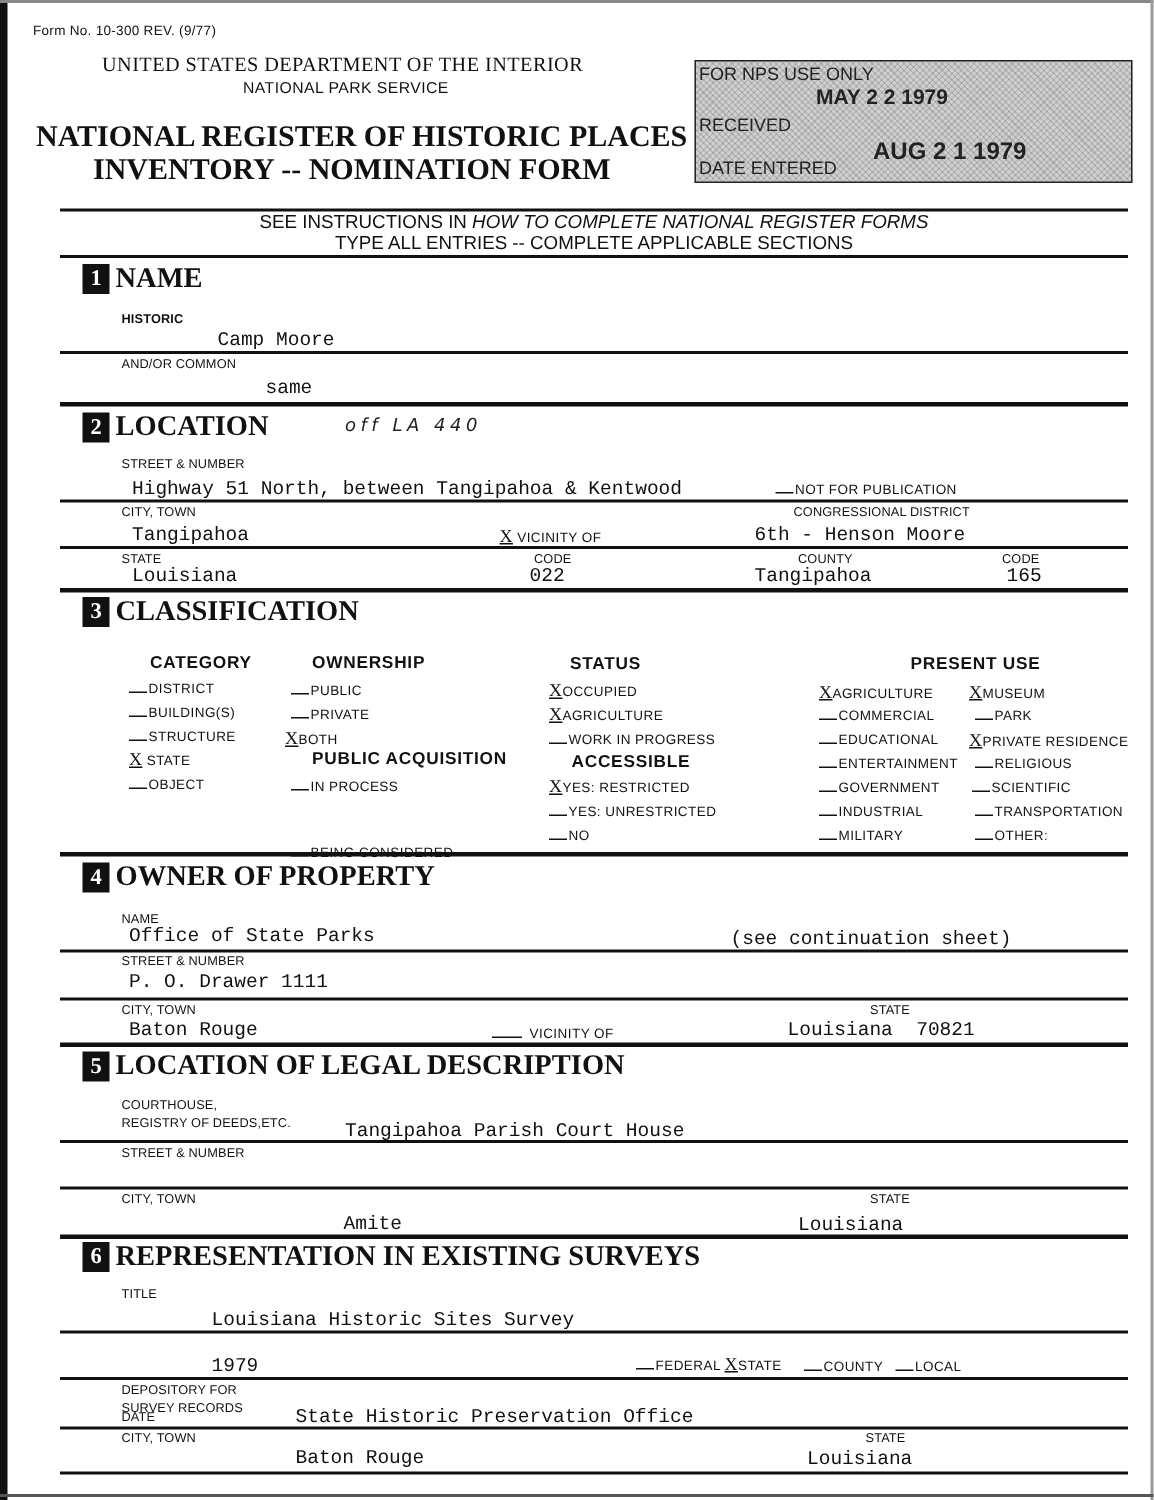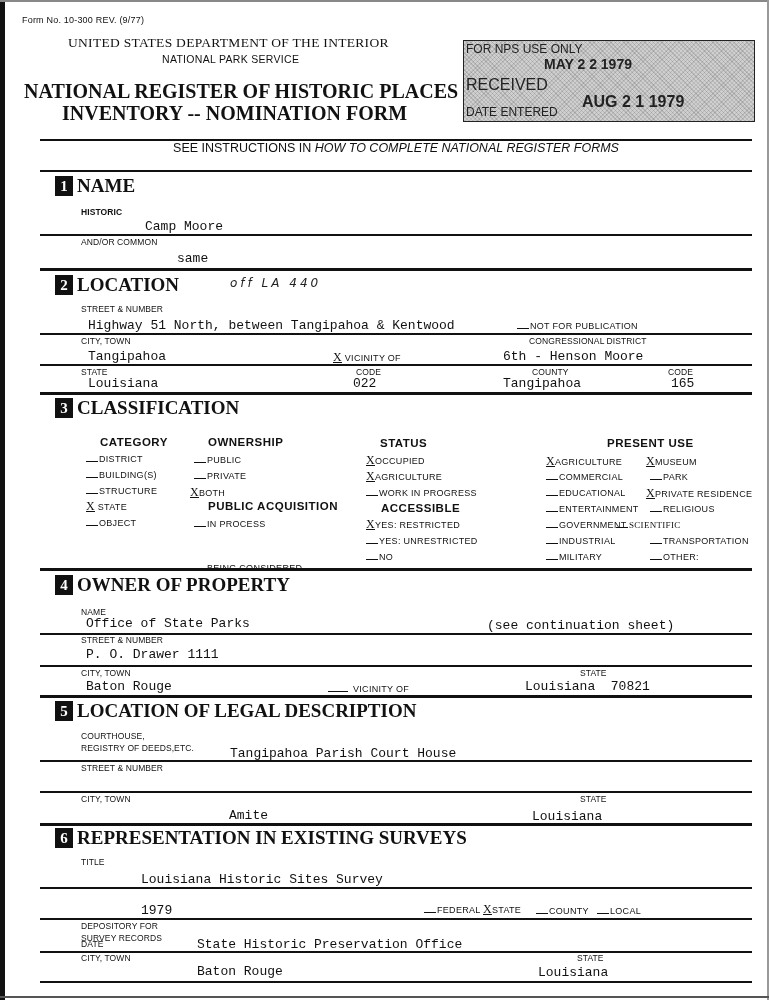--- a/index.html
+++ b/index.html
@@ -40,28 +40,29 @@
 
 <div class="abs formno">Form No. 10-300   REV. (9/77)</div>
 <div class="abs dept">UNITED STATES DEPARTMENT OF THE INTERIOR</div>
 <div class="abs nps">NATIONAL PARK SERVICE</div>
 <div class="abs title1">NATIONAL REGISTER OF HISTORIC PLACES</div>
 <div class="abs title2">INVENTORY -- NOMINATION FORM</div>
 
 <div class="abs npsbox">
   <span class="lbl" style="left:2px;top:1px;font-size:12px;">FOR NPS USE ONLY</span>
   <span class="stamp" style="left:80px;top:15px;font-size:14px;">MAY 2 2 1979</span>
-  <span class="lbl" style="left:2px;top:35px;font-size:16px;">RECEIVED</span>
+  <span class="lbl" style="left:2px;top:35px;font-size:12px;">RECEIVED</span>
   <span class="stamp" style="left:118px;top:52px;font-size:16px;">AUG 2 1 1979</span>
   <span class="lbl" style="left:2px;top:64px;font-size:12px;">DATE ENTERED</span>
 </div>
 
 <div class="hr" style="top:139px;"></div>
 <div class="instr" style="top:141px;">
   <div><span>SEE INSTRUCTIONS IN </span><i>HOW TO COMPLETE NATIONAL REGISTER FORMS</i></div>
+  <div>TYPE ALL ENTRIES -- COMPLETE APPLICABLE SECTIONS</div>
 </div>
 <div class="hr" style="top:170px;"></div>
 
 <div class="sec-head" style="top:175px;">
   <span class="sec-num">1</span>
   <span>NAME</span>
 </div>
 <div class="lab" style="left:81px;top:207px;font-weight:bold;">HISTORIC</div>
 <div class="val" style="left:145px;top:219px;">Camp Moore</div>
 <div class="hr" style="top:234px;"></div>
@@ -130,21 +131,21 @@
 <div class="opt" style="left:546px;top:488px;"><span class="blank"></span><span>EDUCATIONAL</span></div>
 <div class="opt" style="left:546px;top:504px;"><span class="blank"></span><span>ENTERTAINMENT</span></div>
 <div class="opt" style="left:546px;top:520px;"><span class="blank"></span><span>GOVERNMENT</span></div>
 <div class="opt" style="left:546px;top:536px;"><span class="blank"></span><span>INDUSTRIAL</span></div>
 <div class="opt" style="left:546px;top:552px;"><span class="blank"></span><span>MILITARY</span></div>
 
 <div class="opt" style="left:646px;top:454px;"><span class="mk">X</span><span>MUSEUM</span></div>
 <div class="opt" style="left:650px;top:472px;"><span class="blank"></span><span>PARK</span></div>
 <div class="opt" style="left:646px;top:486px;"><span class="mk">X</span><span>PRIVATE RESIDENCE</span></div>
 <div class="opt" style="left:650px;top:504px;"><span class="blank"></span><span>RELIGIOUS</span></div>
-<div class="opt" style="left:616px;top:520px;font-family:Liberation Serif, serif;"><span class="blank"></span><span>SCIENTIFIC</span></div>
+<div class="opt" style="left:648px;top:520px;"><span class="blank"></span><span>SCIENTIFIC</span></div>
 <div class="opt" style="left:650px;top:536px;"><span class="blank"></span><span>TRANSPORTATION</span></div>
 <div class="opt" style="left:650px;top:552px;"><span class="blank"></span><span>OTHER:</span></div>
 
 <div class="hr thick" style="top:568px;"></div>
 
 <div class="sec-head" style="top:574px;">
   <span class="sec-num">4</span>
   <span>OWNER OF PROPERTY</span>
 </div>
 <div class="lab" style="left:81px;top:607px;">NAME</div>

